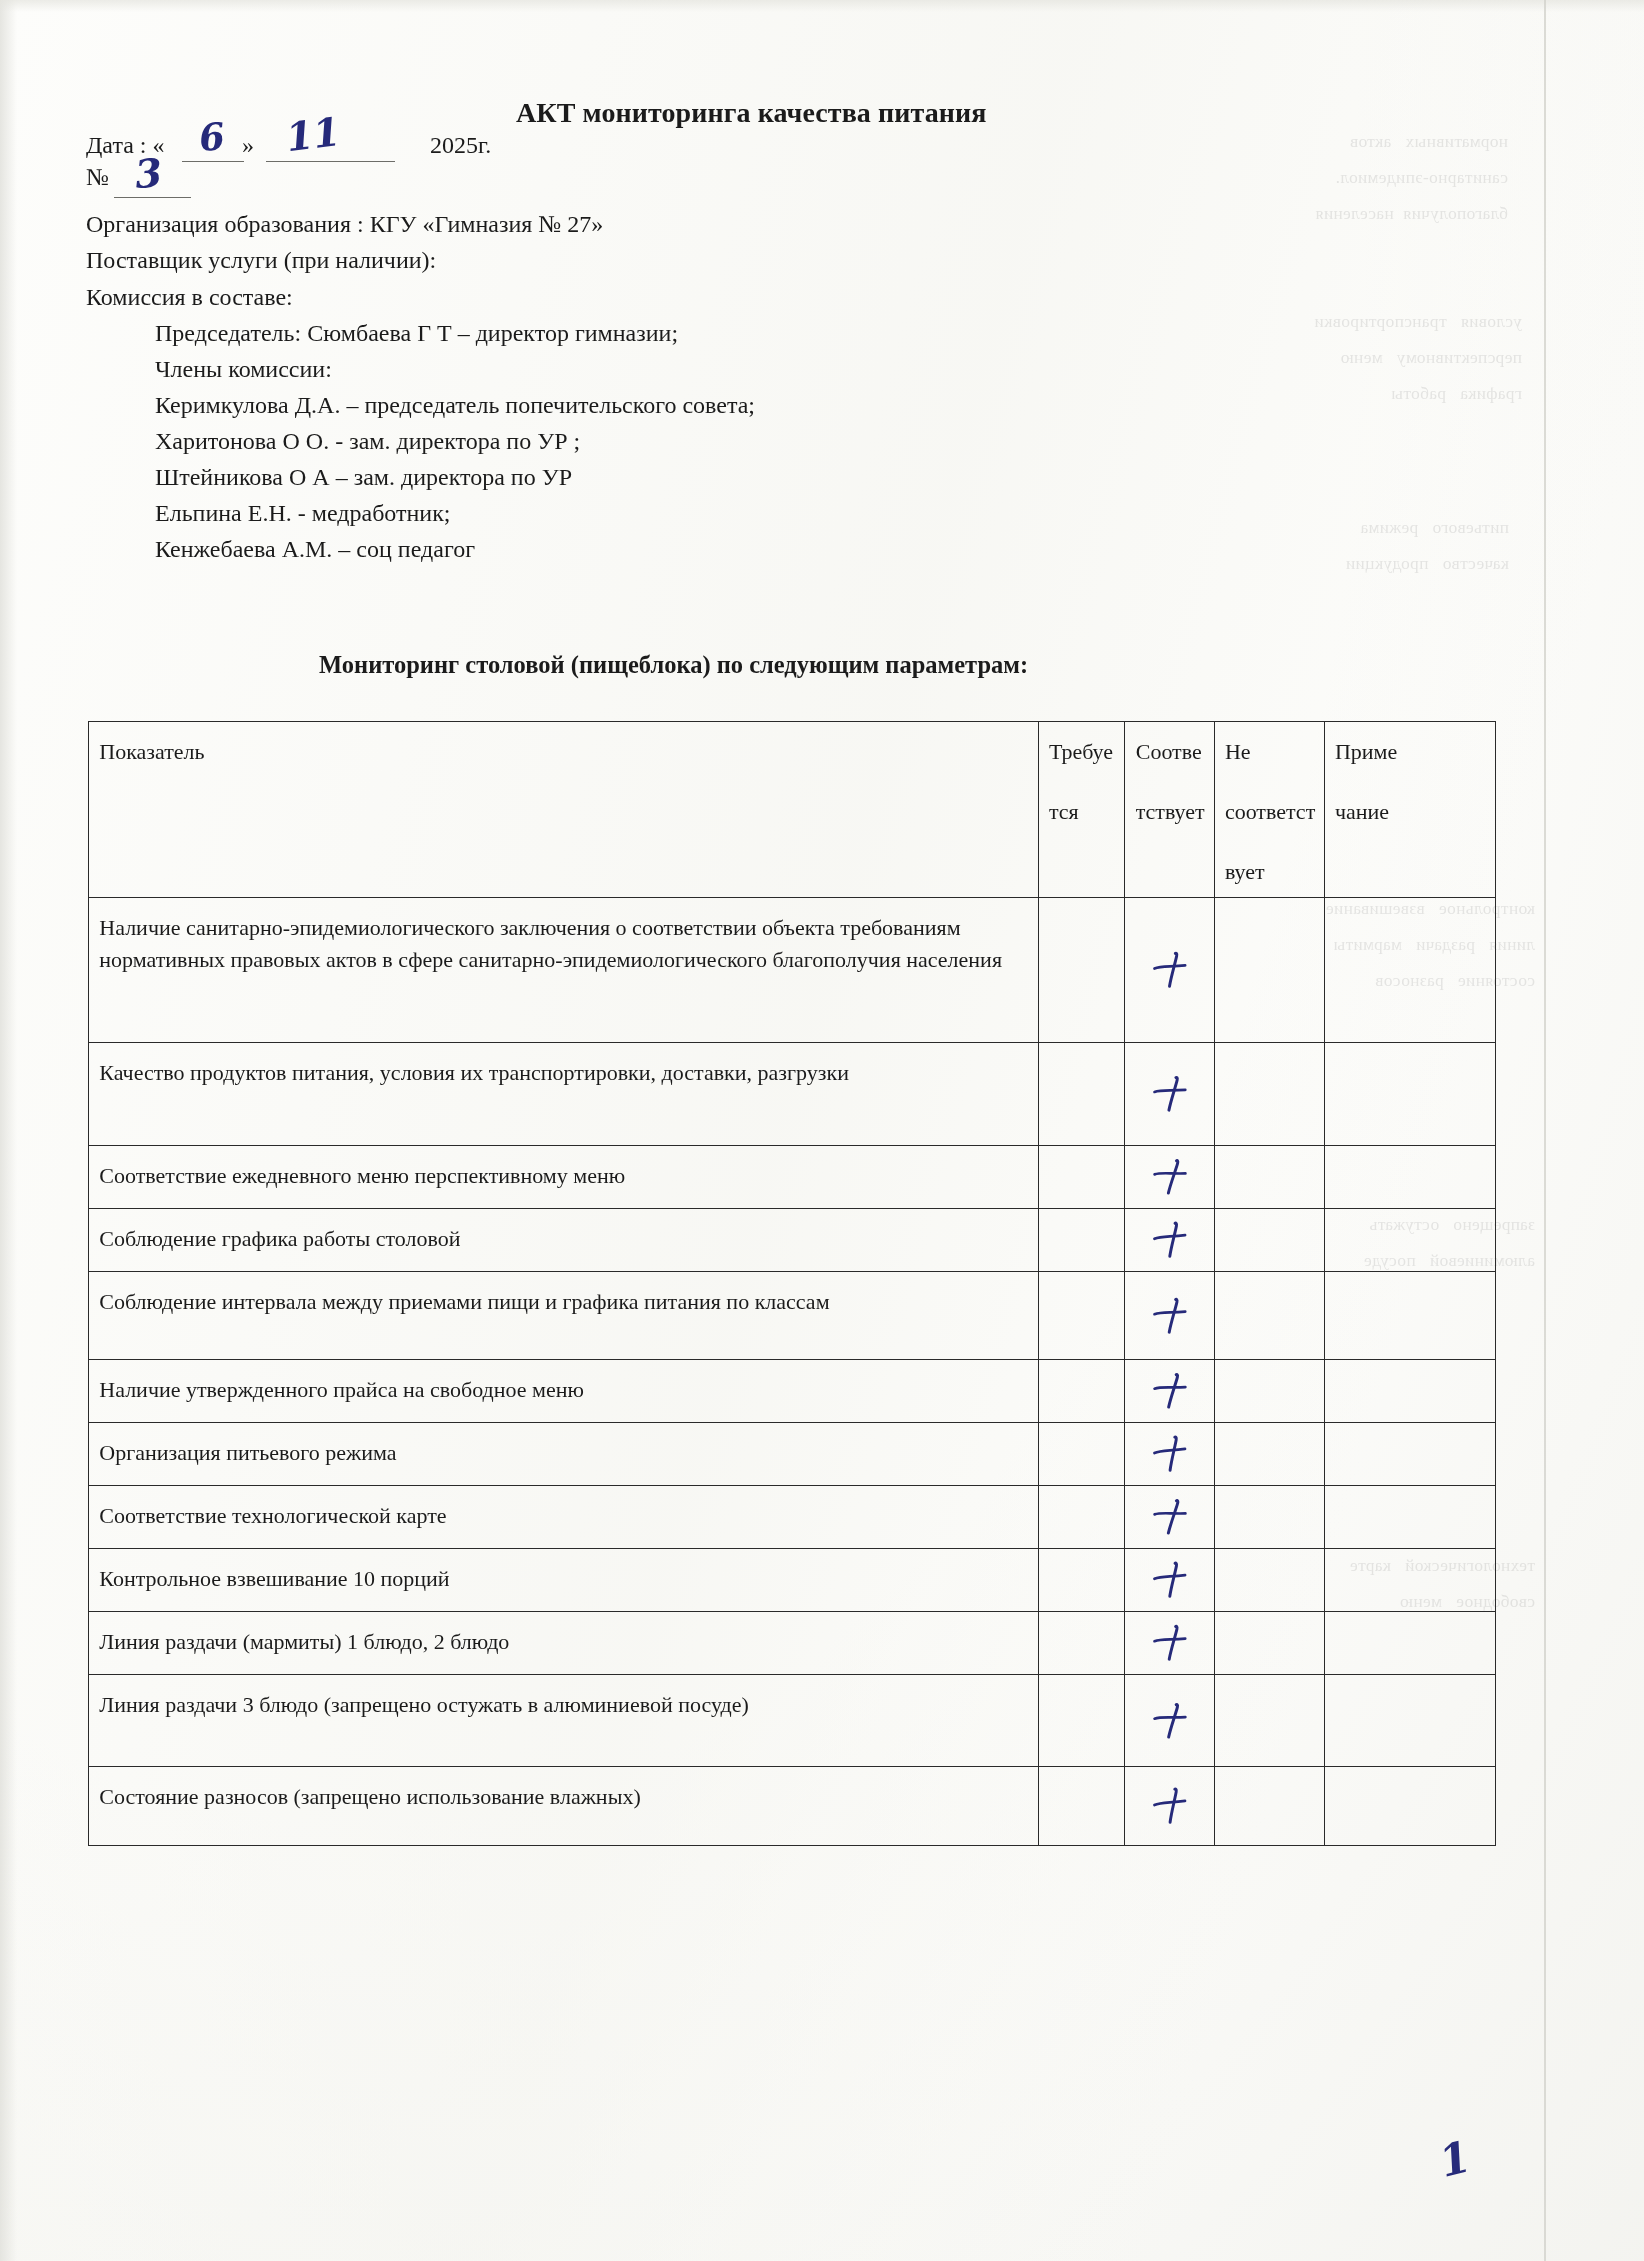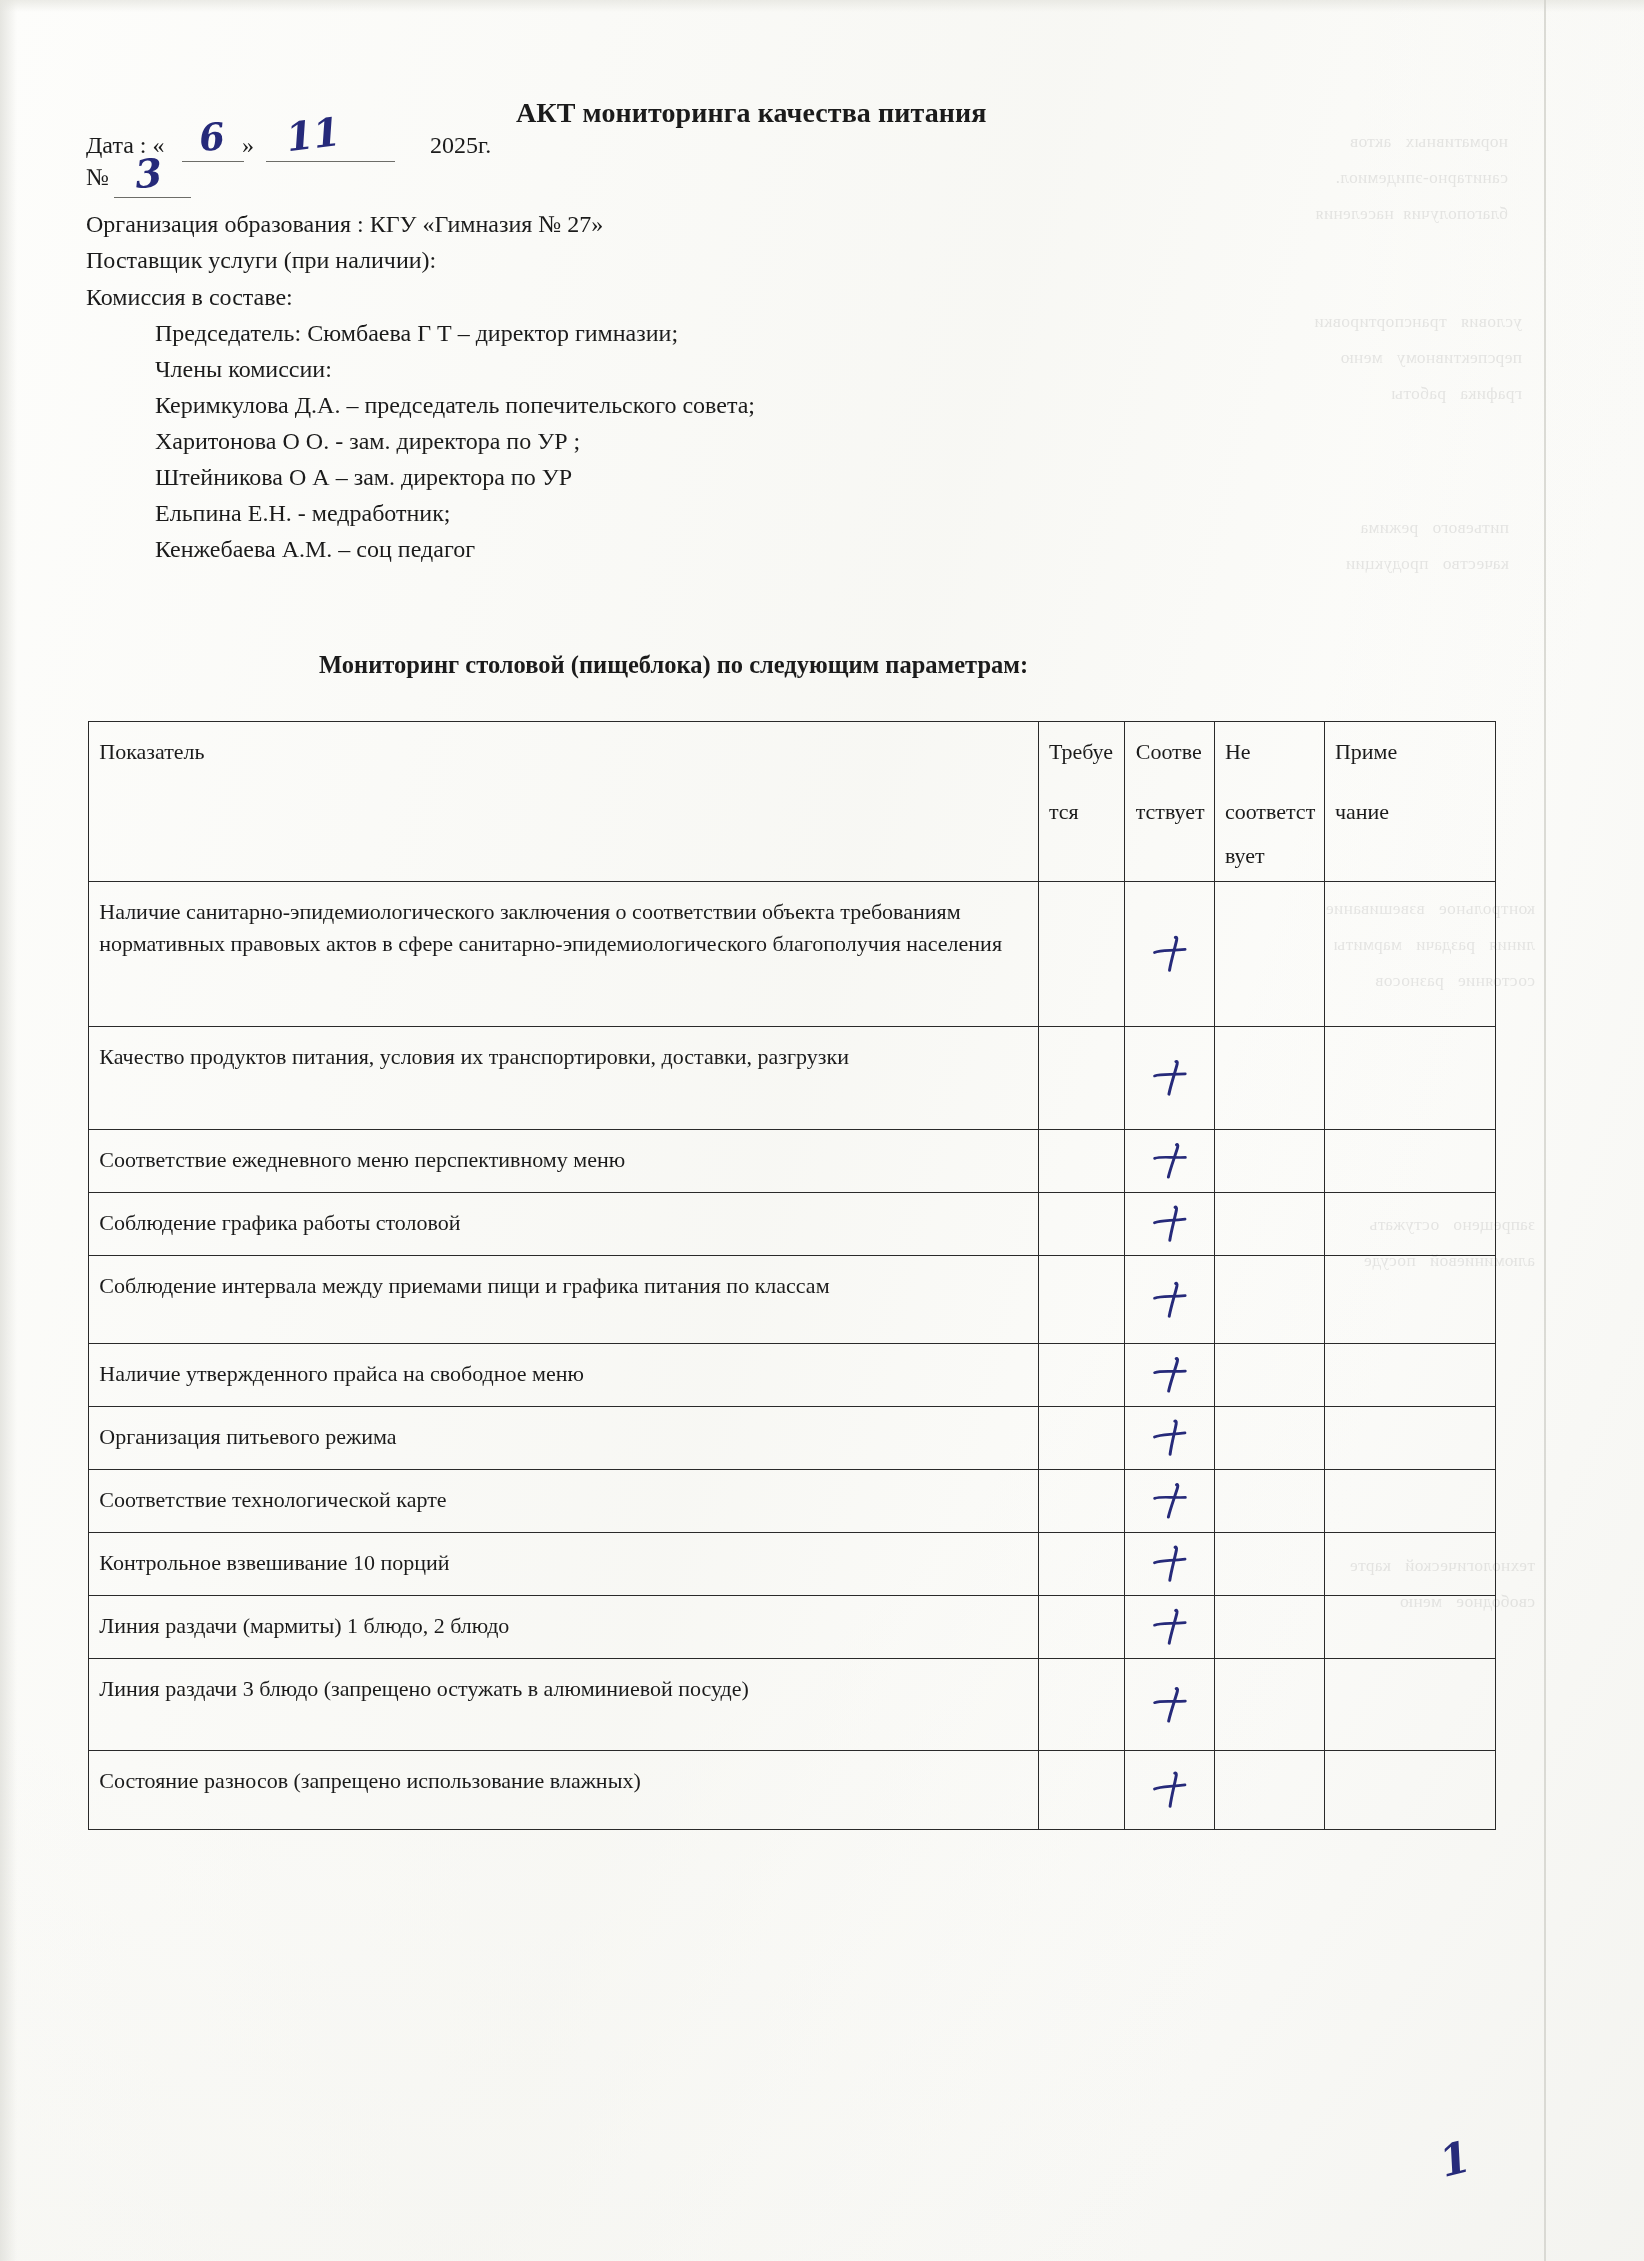--- a/index.html
+++ b/index.html
@@ -227,21 +227,21 @@
         <th>
           <span class="hdr-wrap">
             <span>Соотве</span>
             <span style="margin-top:28px;">тствует</span>
           </span>
         </th>
         <th>
           <span class="hdr-wrap">
             <span>Не</span>
             <span style="margin-top:28px;">соответст</span>
-            <span style="margin-top:12px;">вует</span>
+            <span style="margin-top:28px;">вует</span>
           </span>
         </th>
         <th>
           <span class="hdr-wrap">
             <span>Приме</span>
             <span style="margin-top:28px;">чание</span>
           </span>
         </th>
       </tr>
     </thead>

